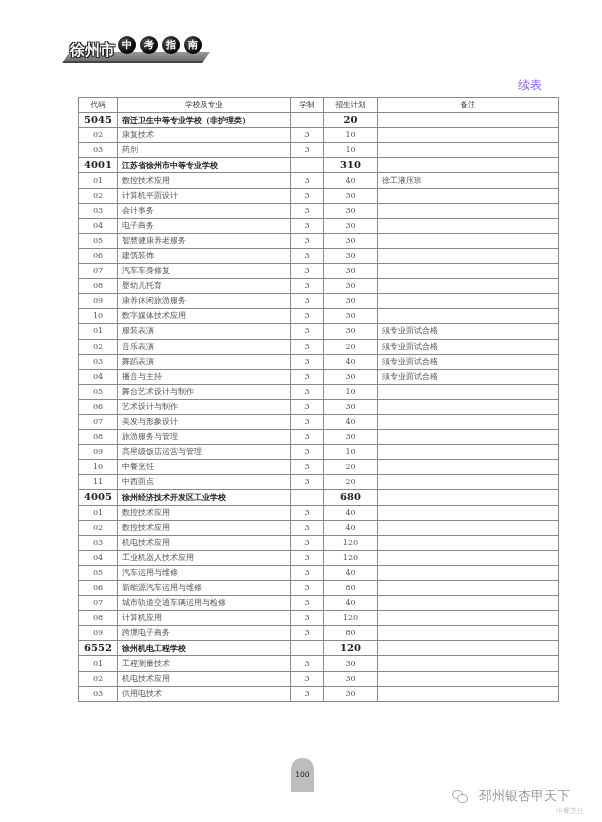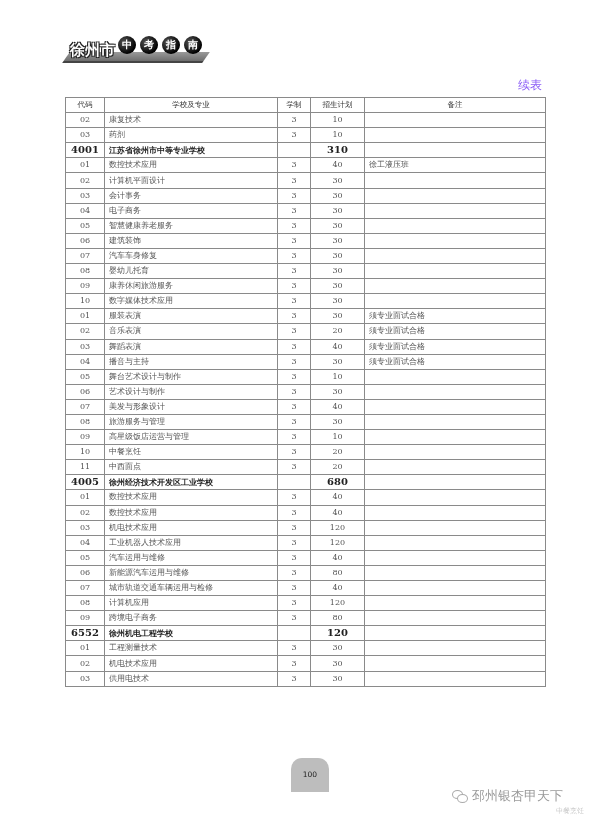--- a/index.html
+++ b/index.html
@@ -20,21 +20,21 @@
     letter-spacing: 0px;
   }
   .logo-ball {
     position: absolute; top: 2px; width: 18px; height: 18px; border-radius: 50%;
     background: radial-gradient(circle at 35% 35%, #555, #000 70%);
     color: #fff; font-size: 10px; line-height: 18px; text-align: center; font-weight: bold;
   }
   .continued { position: absolute; left: 518px; top: 77px; font-size: 12px; color: #8b5cf6; }
 
   table.plan {
-    position: absolute; left: 65px; top: 97px; width: 480px;
+    position: absolute; left: 78px; top: 97px; width: 480px;
     border-collapse: collapse; table-layout: fixed;
     border: 1.5px solid #555;
   }
   table.plan col.c-code { width: 39px; }
   table.plan col.c-name { width: 173px; }
   table.plan col.c-years { width: 33px; }
   table.plan col.c-plan { width: 54px; }
   table.plan col.c-note { width: 181px; }
   table.plan th, table.plan td {
     height: 14.1px; padding: 0 4px; border: 1px solid #8a8a8a;
@@ -42,28 +42,28 @@
   }
   table.plan th { font-family: "DejaVu Sans", sans-serif; font-weight: normal; color: #333; text-align: center; font-size: 7.5px; }
   td.code, td.years, td.plan-n { text-align: center; }
   td.name, td.note { text-align: left; padding-left: 6px; }
   tr.school td { font-weight: bold; color: #222; }
   tr.school td.code, tr.school td.plan-n { font-size: 10px; }
   tr.school td.name { font-size: 8px; }
   tr.major td { color: #555; }
 
   .page-tab {
-    position: absolute; left: 291px; top: 758px; width: 38px; height: 34px;
+    position: absolute; left: 291px; top: 758px; width: 23px; height: 34px;
     background: #bdbdbd; border-radius: 11px 11px 0 0;
     font-family: "DejaVu Sans", sans-serif; font-size: 7.5px; color: #222;
     text-align: center; line-height: 34px;
   }
   .watermark {
     position: absolute; left: 452px; top: 787px; font-family: "DejaVu Sans", sans-serif;
-    font-size: 13px; color: #9a9a9a; display: flex; align-items: center; gap: 4px;
+    font-size: 13px; color: #9a9a9a; display: flex; align-items: center; gap: 11px;
   }
   .wechat-icon { width: 16px; height: 12px; position: relative; }
   .wechat-icon span { position: absolute; border: 1px solid #aaa; border-radius: 50%; background: #fff; }
   .watermark-sub { position: absolute; left: 556px; top: 806px; font-family: "DejaVu Sans", sans-serif; font-size: 7px; color: #c8c8c8; }
 </style>
 </head>
 <body>
 
 <div class="logo">
   <div class="logo-bar"></div>
@@ -87,20 +87,27 @@
   <thead>
     <tr>
       <th>代码</th>
       <th>学校及专业</th>
       <th>学制</th>
       <th>招生计划</th>
       <th>备注</th>
     </tr>
   </thead>
   <tbody id="table-body">
+      <tr class="school">
+        <td class="code">5045</td>
+        <td class="name">宿迁卫生中等专业学校（非护理类）</td>
+        <td class="years"></td>
+        <td class="plan-n">20</td>
+        <td class="note"></td>
+      </tr>
       <tr class="major">
         <td class="code">02</td>
         <td class="name">康复技术</td>
         <td class="years">3</td>
         <td class="plan-n">10</td>
         <td class="note"></td>
       </tr>
       <tr class="major">
         <td class="code">03</td>
         <td class="name">药剂</td>

